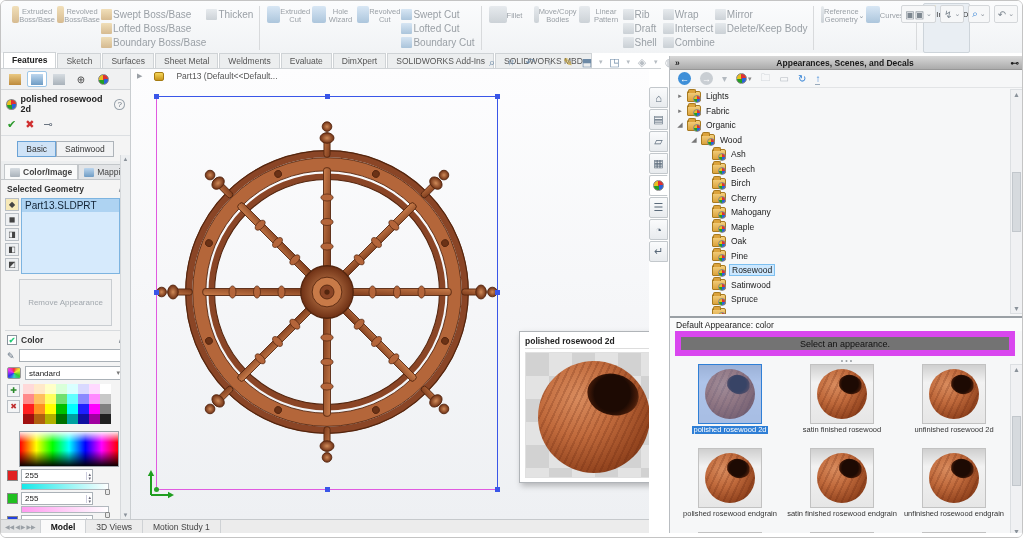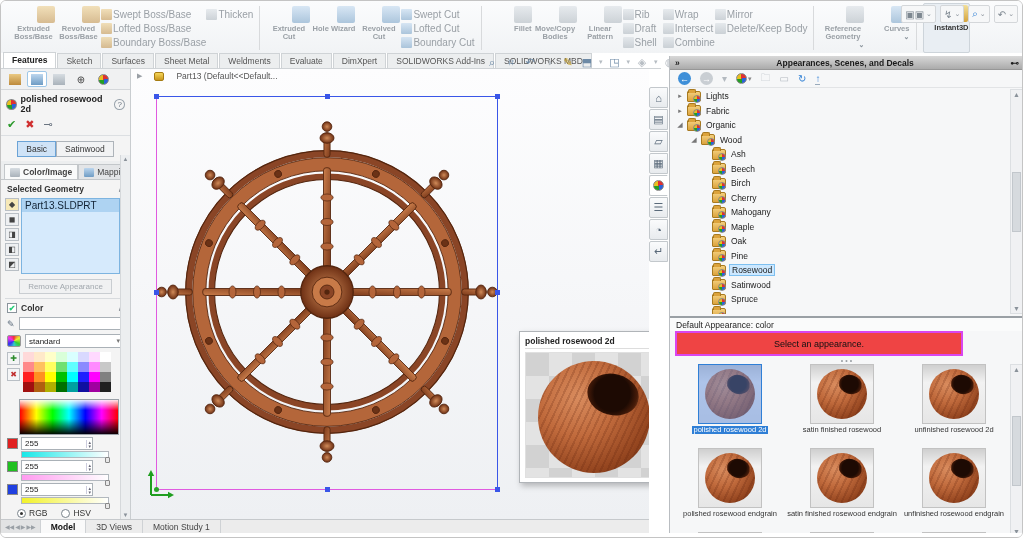--- a/index.html
+++ b/index.html
@@ -3,21 +3,21 @@
 <meta charset="utf-8">
 <style>
   * { margin:0; padding:0; box-sizing:border-box; }
   html,body { font-family:"Liberation Sans", sans-serif; background:#fff; }
   #app { position:relative; width:1023px; height:538px; background:#fff; border:1px solid #c4c4c4; border-radius:6px; overflow:hidden; font-size:9px; color:#444; }
 
   
   .ribbon { position:absolute; left:0; top:0; width:1023px; height:52px; background:linear-gradient(#fbfcfd,#f1f3f5); display:flex; align-items:stretch; padding:2px 0 0 6px; }
   .rgroup { display:flex; align-items:flex-start; padding:2px 4px; }
   .rsep { width:1px; background:#d8dadc; margin:3px 2px; }
-  .lgbtn { width:45px; display:flex; flex-direction:column; align-items:flex-end; text-align:center; color:#9aa0a6; font-size:7.5px; line-height:8px; padding:1px;font-weight:bold; }
+  .lgbtn { width:45px; display:flex; flex-direction:row; align-items:center; text-align:center; color:#9aa0a6; font-size:7.5px; line-height:8px; padding:1px; }
   .lgbtn .ic { width:18px; height:17px; border-radius:2px; margin-bottom:2px; opacity:.55; }
   .smcol { display:flex; flex-direction:column; justify-content:flex-start; gap:2px; padding-top:3px; }
   .smbtn { display:flex; align-items:flex-end; gap:1px; font-size:10px; color:#9aa0a6; height:12px; white-space:nowrap; }
   .smbtn .ic { width:11px; height:11px; border-radius:1px; opacity:.55; }
   .ic-a { background:linear-gradient(#eac983,#bd8a3c); }
   .ic-g { background:linear-gradient(#d7dde2,#a9b2ba); }
   .ic-b { background:linear-gradient(#bcd6ee,#6f9cc4); }
   .instbtn { color:#333; }
   .instbtn .ic { opacity:1; background:linear-gradient(#f3e09a,#d5a33c); }
   .instwrap { border:1px solid #cdd4da; background:#e9eef3; border-radius:2px; margin-left:4px; }
@@ -53,21 +53,21 @@
   .ptab2 { display:flex; align-items:center; gap:3px; font-size:8.5px; padding:2px 5px; border:1px solid #c3c7ca; border-bottom:none; background:#e3e5e7; color:#444;text-align:right; }
   .ptab2.active { background:#f9fafa; font-weight:bold; }
   .mini-ic { width:10px; height:9px; border-radius:1px; }
   .sechead { display:flex; align-items:center; padding:4px 6px 2px; color:#333; font-weight:bold; font-size:8.5px; }
   .sechead .caret { margin-left:auto; color:#7a828a; font-weight:normal; }
   .selgeo-body { display:flex; gap:2px; padding:2px 10px 2px 4px; }
   .selgeo-icons { display:flex; flex-direction:column; gap:2px; }
   .sgi { width:14px; height:13px; border:1px solid #b9bfc5; background:#eef0f2; display:flex; align-items:center; justify-content:center; font-size:8px; }
   .selgeo-list { flex:1; height:76px; background:#d6eafc; border:1px solid #7db4e0; font-size:10px; color:#123; padding:0; }
   .selgeo-item { background:#aed3f2; padding:1px 3px; }
-  .removebtn { display:block; margin:3px auto 4px; font-size:8px; color:#a2a8ae; background:#f0f1f2; border:1px solid #c9cdd1; padding:2px 8px; }
+  .removebtn { display:block; margin:3px auto 4px; font-size:8px; color:#a2a8ae; background:#f0f1f2; border:1px solid #c9cdd1; padding:18px 8px; }
   .hr { height:1px; background:#d8dbde; margin:1px 4px; }
   .colorhead { display:flex; align-items:center; gap:4px; padding:3px 6px 2px; font-weight:bold; font-size:8.5px; color:#333; }
   .cbx { width:10px; height:10px; border:1px solid #8a949c; background:#fff; font-size:8px; color:#2c7; display:flex; align-items:center; justify-content:center; }
   .rowflex { display:flex; align-items:center; gap:4px; padding:2px 6px; }
   .txtinput { flex:1; height:13px; border:1px solid #aab1b7; background:#fff; }
   .selinput { flex:1; height:14px; border:1px solid #aab1b7; background:#fff; font-size:8px; display:flex; align-items:center; padding:0 3px; color:#222; }
   .selinput .dd { margin-left:auto; color:#777; font-size:7px; }
   .palicon { width:14px; height:12px; border-radius:2px; background:conic-gradient(#e33,#ee3,#3c3,#3cc,#33e,#e3e,#e33); border:1px solid #999; }
   .swatchwrap { display:flex; gap:3px; padding:2px 6px; }
   .swbtns { display:flex; flex-direction:column; gap:3px; }
@@ -130,21 +130,21 @@
   .titem { display:flex; align-items:center; gap:3px; height:14.5px; font-size:8.5px; color:#222; }
   .tw { width:8px; text-align:center; color:#777; font-size:7px; }
   .folder { position:relative; width:14px; height:11px; background:linear-gradient(#f3cf7e,#dca33c); border:1px solid #a87a20; border-radius:1px 2px 2px 1px; }
   .folder::before { content:""; position:absolute; left:0; top:-3px; width:6px; height:3px; background:#dca33c; border:1px solid #a87a20; border-bottom:none; border-radius:2px 2px 0 0; }
   .folder .ballmini { position:absolute; right:-1px; bottom:-2px; width:8px; height:8px; }
   .tl { padding:0 2px; }
   .tl.sel { background:#cce8ff; border:1px solid #7ec0f0; }
   .tscroll { position:absolute; right:1px; top:33px; width:13px; height:225px; background:#f0f1f3; border:1px solid #dcdfe2; font-size:7px; color:#8a929a; display:flex; flex-direction:column; align-items:center; justify-content:space-between; padding:1px 0; }
   .tscroll .thumbbar { width:9px; height:60px; background:#d6dade; border:1px solid #c2c7cc; }
   .defapp { position:absolute; left:0; top:260px; width:355px; border-top:2px solid #9aa0a5; background:#fafbfb; font-size:8.5px; color:#222; padding:2px 6px 1px; }
-  .banner { position:absolute; left:5px; top:275px; width:288px; height:25px; background:#ef4444; border:2px solid #d946ef; display:flex; align-items:center; justify-content:center; font-size:9px; color:#111; }
+  .banner { position:absolute; left:5px; top:275px; width:340px; height:25px; background:#737373; border:6px solid #d946ef; display:flex; align-items:center; justify-content:center; font-size:9px; color:#111; }
   .splitdots { position:absolute; left:0; top:301px; width:355px; text-align:center; color:#9aa0a5; font-size:7px; letter-spacing:2px; }
   .thumbs { position:absolute; left:4px; top:308px; width:336px; height:175px; display:grid; grid-template-columns:repeat(3,1fr); row-gap:14px; overflow:hidden; }
   .cell { display:flex; flex-direction:column; align-items:center; }
   .tile { width:64px; height:60px; background:linear-gradient(#cfcfcf,#f2f2f2 30%,#e6e6e6); border:1px solid #c2c2c2; display:flex; align-items:center; justify-content:center; position:relative; }
   .tile .matball { width:50px; height:50px; }
   .tile .selov { position:absolute; inset:0; background:rgba(90,140,225,.45); outline:1px solid #2f7fd6; }
   .tlabel { margin-top:2px; font-size:7.5px; color:#333; text-align:center; max-width:110px; line-height:8px; }
   .tlabel.sel { background:#2f7fd6; color:#fff; padding:0 2px; }
   .thscroll { position:absolute; right:1px; top:308px; width:13px; height:173px; background:#f0f1f3; border:1px solid #dcdfe2; font-size:7px; color:#8a929a; display:flex; flex-direction:column; align-items:center; justify-content:space-between; padding:1px 0; }
   .thscroll .thumbbar { width:9px; height:70px; background:#d6dade; border:1px solid #c2c7cc; }

